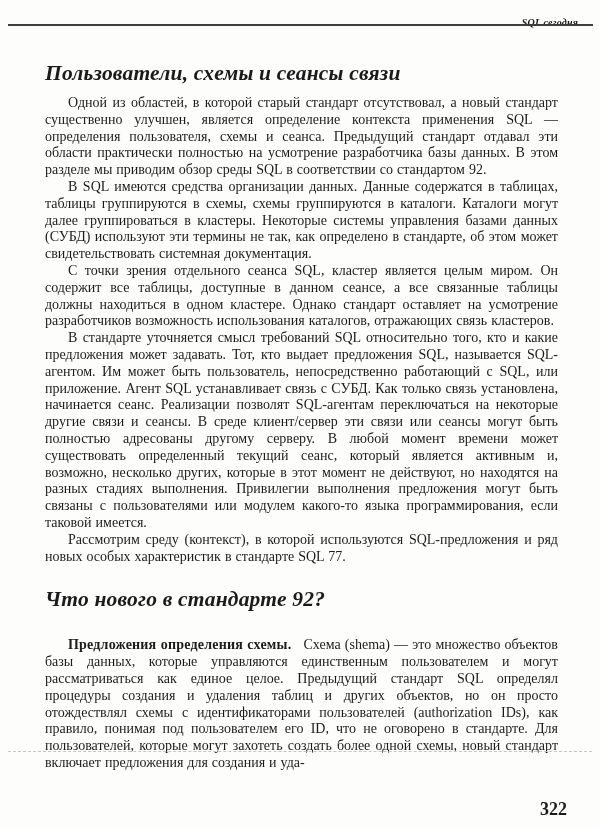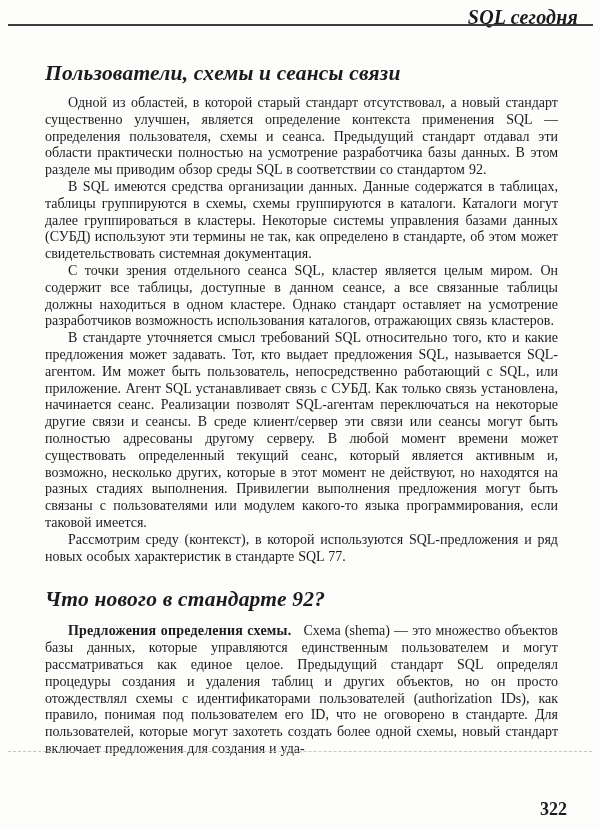--- a/index.html
+++ b/index.html
@@ -8,25 +8,25 @@
     width: 600px;
     height: 829px;
     margin: 0 auto;
     background: #fdfdfc;
     color: #1b1b1b;
     font-family: "Liberation Serif", "DejaVu Serif", serif;
     overflow: hidden;
   }
   .running-title {
     position: absolute;
-    top: 6px;
+    top: 17px;
     right: 22px;
     font-style: italic;
     font-weight: bold;
-    font-size: 20px;
+    font-size: 10px;
     letter-spacing: 0.2px;
   }
   .header-rule {
     position: absolute;
     top: 24px;
     left: 8px;
     right: 7px;
     height: 2px;
     background: #3d3d3d;
   }
@@ -43,21 +43,21 @@
     font-size: 21.5px;
     line-height: 26px;
     font-style: italic;
     font-weight: bold;
     margin: 0 0 9px 0;
     letter-spacing: 0.2px;
     text-align: left;
   }
   .section-title.second {
     margin-top: 21px;
-    margin-bottom: 11px;
+    margin-bottom: 25px;
   }
   .content p {
     margin: 0;
     text-indent: 23px;
     word-spacing: 0.5px;
   }
   .runin {
     text-indent: 0;
     margin-top: 7px;
   }

